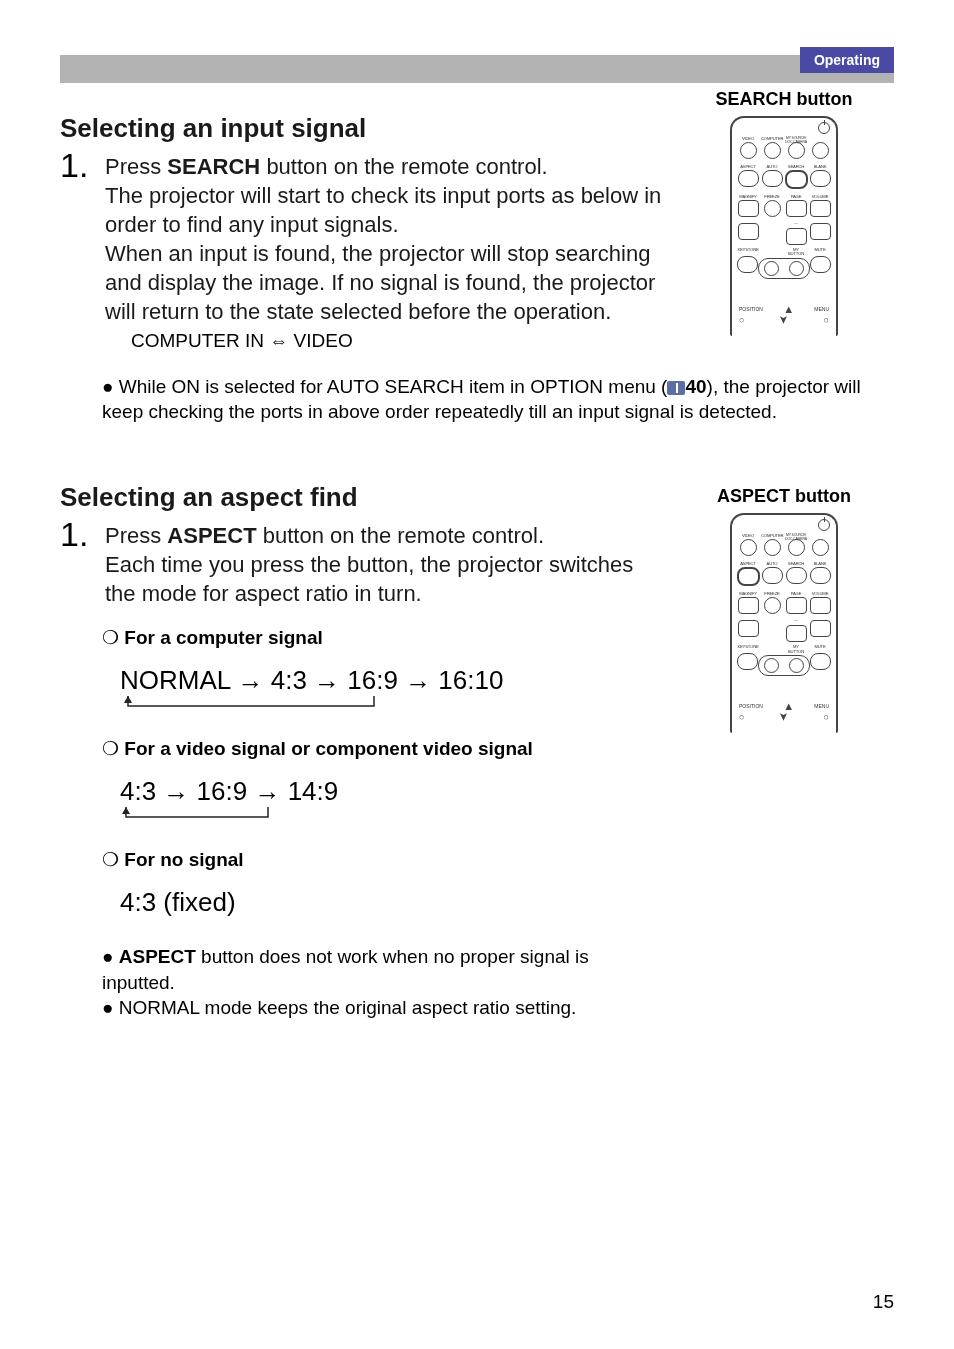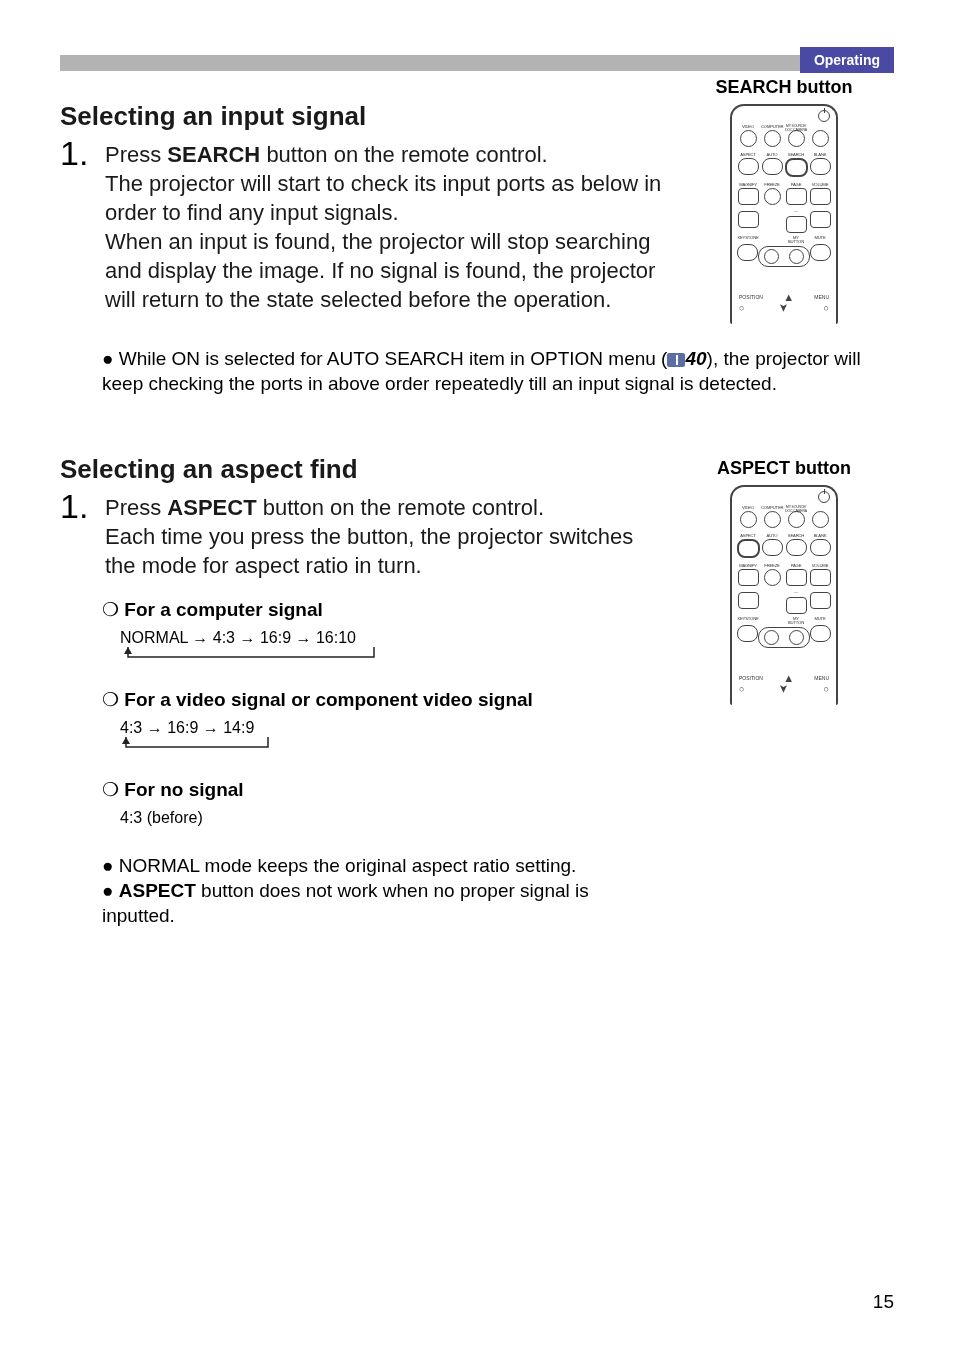--- a/index.html
+++ b/index.html
@@ -10,21 +10,21 @@
     background: #fff;
   }
   .page {
     width: 954px;
     min-height: 1349px;
     position: relative;
     box-sizing: border-box;
     padding: 55px 60px 0 60px;
   }
   .header-line {
-    height: 16px;
+    height: 28px;
     background: #b3b3b3;
     position: relative;
     margin-bottom: 6px;
   }
   .tab {
     position: absolute;
     right: 0;
     top: -8px;
     background: #4a4aa5;
     color: #fff;
@@ -52,42 +52,42 @@
   .step-block { position: relative; padding-left: 45px; margin-top: 6px;}
   .step-num {
     position: absolute; left: 0; top: -6px;
     font-size: 34px; font-family: "Arial Narrow", Arial, sans-serif;
   }
   .body-text { font-size: 22px; line-height: 1.32; color: #1a1a1a; }
   .seq-line { margin-left: 26px; margin-top: 4px; font-size: 19px;}
   .bullet-block { padding-left: 42px; margin-top: 22px; font-size: 19px; line-height:1.32;}
   .sub-block { padding-left: 42px; margin-top: 18px; font-size: 19px; }
   .sub-label { font-weight: bold; text-align: center; }
-  .wrap-line { margin-left: 18px; font-size: 16px; margin-top:8px; position:relative;}
+  .wrap-line { margin-left: 18px; font-size: 26px; margin-top:16px; position:relative;}
   .page-num {
     position: absolute;
     right: 60px;
     bottom: 36px;
     font-size: 19px;
   }
   .book-icon {
     display:inline-block;
     width: 18px; height: 14px;
     background: #5c6ea6;
     border-radius: 2px;
     vertical-align: -2px;
     position: relative;
   }
   .book-icon::after{
     content:"";
     position:absolute;
     left:50%; top:2px; bottom:2px;
     width:2px; background:#fff;
   }
-  .ref-num { font-weight: bold; font-style: italic; }
+  .ref-num { font-weight: bold; }
 
   
   .remote {
     width: 108px;
     margin: 0 auto;
     border: 2px solid #444;
     border-radius: 14px 14px 2px 2px;
     border-bottom: none;
     padding: 6px 5px 10px 5px;
     box-sizing: border-box;
@@ -155,20 +155,21 @@
   <div class="row">
     <div class="col-text">
       <h2 class="section-title">Selecting an input signal</h2>
       <div class="step-block">
         <div class="step-num">1.</div>
         <div class="body-text">
           <span>Press </span><strong>SEARCH</strong><span> button on the remote control.</span><br>
           <span style="white-space:pre-line">The projector will start to check its input ports as below in order to find any input signals.
 When an input is found, the projector will stop searching and display the image. If no signal is found, the projector will return to the state selected before the operation.</span>
         </div>
+        <div class="seq-line">COMPUTER IN  ⇔  VIDEO</div>
       </div>
     </div>
     <div class="col-remote">
       <div class="remote-label">
         <strong>SEARCH</strong><span> button</span>
       </div>
       <div class="remote">
         <div class="led"></div>
         <div class="spacer"></div>
         <div class="row4 tight">
@@ -305,26 +306,26 @@
         <span>❍ </span><span class="sub-label">For a video signal or component video signal</span>
         <div class="wrap-line">4:3  →  16:9  →  14:9</div>
         <svg width="160" height="18" style="margin-left:18px">
           <path d="M 6 0 L 6 10 L 148 10 L 148 0" stroke="#222" fill="none" stroke-width="1.5"></path>
           <path d="M 6 0 L 2 7 L 10 7 Z" fill="#222"></path>
         </svg>
       </div>
 
       <div class="sub-block">
         <span>❍ </span><span class="sub-label">For no signal</span>
-        <div class="wrap-line">4:3 (before)</div>
+        <div class="wrap-line">4:3 (fixed)</div>
       </div>
 
       <div class="bullet-block" style="margin-top:26px">
+        <div><span>● </span><strong>ASPECT</strong><span> button does not work when no proper signal is inputted.</span></div>
         <div>● NORMAL mode keeps the original aspect ratio setting.</div>
-        <div><span>● </span><strong>ASPECT</strong><span> button does not work when no proper signal is inputted.</span></div>
       </div>
     </div>
 
     <div class="col-remote">
       <div style="height:28px"></div>
       <div class="remote-label">
         <strong>ASPECT</strong><span> button</span>
       </div>
       <div class="remote">
         <div class="led"></div>

